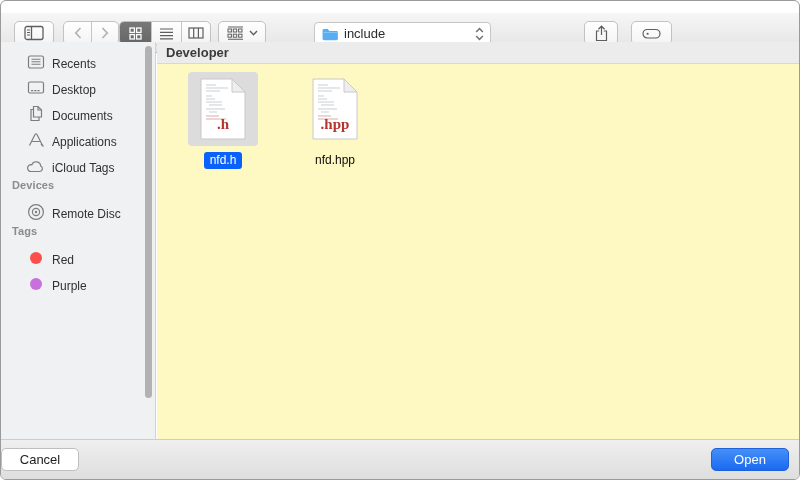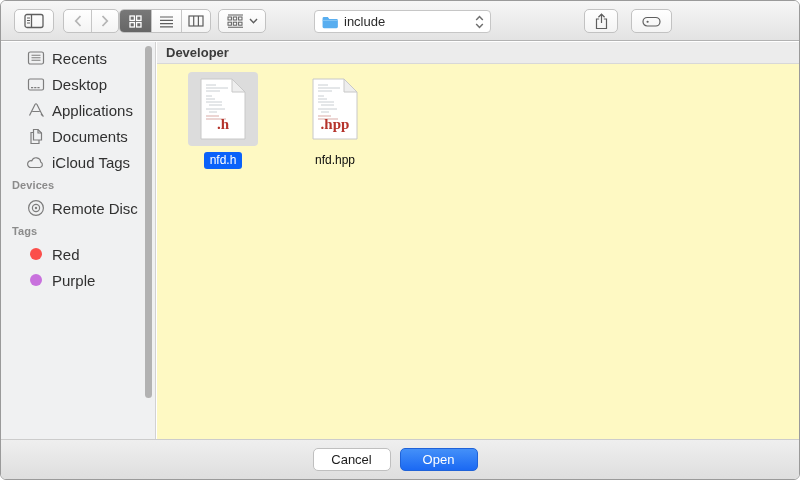--- a/index.html
+++ b/index.html
@@ -3,21 +3,21 @@
 <meta charset="utf-8">
 <style>
   * { margin:0; padding:0; box-sizing:border-box; }
   html,body { background:#ffffff; font-family:"Liberation Sans","DejaVu Sans",sans-serif; }
   .window {
     position:relative; width:800px; height:480px; background:#fff;
     border-radius:6px; overflow:hidden; border:1px solid #9a9a9a;
   }
   
   .toolbar {
-    position:absolute; top:0; left:0; right:0; height:40px;
+    position:absolute; top:12px; left:0; right:0; height:40px;
     background:linear-gradient(#f6f6f6,#e3e3e3);
     border-bottom:1px solid #b2b2b2;
   }
   .tbtn {
     position:absolute; top:8px; height:24px;
     background:linear-gradient(#ffffff,#f4f4f4);
     border:1px solid #c2c2c2; border-radius:5px;
     display:flex; align-items:center; justify-content:center;
   }
   .seg { display:flex; height:100%; align-items:center; justify-content:center; }
@@ -47,22 +47,22 @@
     position:absolute; top:41px; left:0; width:155px; bottom:40px;
     background:#f0f1f2; border-right:1px solid #d2d2d2; overflow:hidden;
   }
   .side-section { margin-top:0; }
   .side-section:first-child { margin-top:3px; }
   .side-header {
     font-size:11px; font-weight:700; color:#8b8b8b;
     padding:4px 10px 4px 11px; letter-spacing:.1px;
   }
   .side-item {
-    height:26px; display:flex; align-items:center; padding-left:25px;
-    font-size:15px; color:#313131; cursor:default;
+    height:26px; display:flex; align-items:flex-end; padding-left:25px;
+    font-size:12px; color:#313131; cursor:default;
   }
   .side-icon { width:19px; height:19px; margin-right:7px; display:flex; align-items:center; justify-content:center; flex:none; }
   .dot { width:12px; height:12px; border-radius:50%; display:block; }
   .sb-thumb {
     position:absolute; top:4px; right:3px; width:7px; height:352px;
     background:#b2b2b2; border-radius:4px;
   }
   
   .main { position:absolute; top:41px; left:156px; right:0; bottom:40px; background:#fef9c3; }
   .group-header {
@@ -83,21 +83,21 @@
     margin-top:6px; font-size:12px; color:#0b0b0b;
     padding:1px 6px 2px; border-radius:3px; max-width:90px;
     white-space:nowrap;
   }
   .file-cell.selected .file-label { background:#0a62fa; color:#fff; }
   
   .footer {
     position:absolute; left:0; right:0; bottom:0; height:40px;
     background:linear-gradient(#efefef,#dedede);
     border-top:1px solid #cccccc;
-    display:flex; align-items:center; justify-content:center;
+    display:flex; align-items:center; justify-content:space-between;
     gap:9px; padding-right:10px;
   }
   .btn {
     height:23px; min-width:78px; border-radius:5px; font-size:13px;
     display:flex; align-items:center; justify-content:center; padding:0 12px;
   }
   .btn-cancel { background:#ffffff; border:1px solid #bfbfbf; color:#1c1c1c; }
   .btn-open { background:linear-gradient(#4490f8,#1b69f3); border:1px solid #1f62d8; color:#ffffff; }
   svg { display:block; }
 </style>
@@ -248,38 +248,38 @@
                 <svg width="18" height="15" viewBox="0 0 18 15">
                   <rect x="1.5" y="2" width="15" height="11" rx="1.5" fill="none" stroke="#7d7d7d" stroke-width="1.2"></rect>
                   <path d="M4 10.6h2.2M7.2 10.6h2.2M10.4 10.6h2.2" stroke="#7d7d7d" stroke-width="1.4"></path>
                 </svg>
               </span>
     <span class="side-label">Desktop</span>
   </div>
 
   <div class="side-item">
     <span class="side-icon">
+                <svg width="16" height="17" viewBox="0 0 16 17">
+                  <path d="M5.5 1.5 H10 L13.5 5 V12 H5.5 Z" fill="none" stroke="#7d7d7d" stroke-width="1.2"></path>
+                  <path d="M10 1.5 V5 H13.5" fill="none" stroke="#7d7d7d" stroke-width="1.2"></path>
+                  <path d="M5.5 4.5 H3 V15.5 H11 V12" fill="none" stroke="#7d7d7d" stroke-width="1.2"></path>
+                </svg>
+              </span>
+    <span class="side-label">Documents</span>
+  </div>
+
+  <div class="side-item">
+    <span class="side-icon">
                 <svg width="18" height="16" viewBox="0 0 18 16">
                   <path d="M2.5 13.5 L8 2.5 Q9 1 10 2.5 L15.5 13.5" fill="none" stroke="#7d7d7d" stroke-width="1.2"></path>
                   <path d="M5.2 9.5 H12.8" stroke="#7d7d7d" stroke-width="1.2"></path>
                   <path d="M14 12 L16.5 14.5" stroke="#7d7d7d" stroke-width="1.2"></path>
                 </svg>
               </span>
     <span class="side-label">Applications</span>
-  </div>
-
-  <div class="side-item">
-    <span class="side-icon">
-                <svg width="16" height="17" viewBox="0 0 16 17">
-                  <path d="M5.5 1.5 H10 L13.5 5 V12 H5.5 Z" fill="none" stroke="#7d7d7d" stroke-width="1.2"></path>
-                  <path d="M10 1.5 V5 H13.5" fill="none" stroke="#7d7d7d" stroke-width="1.2"></path>
-                  <path d="M5.5 4.5 H3 V15.5 H11 V12" fill="none" stroke="#7d7d7d" stroke-width="1.2"></path>
-                </svg>
-              </span>
-    <span class="side-label">Documents</span>
   </div>
 
 
   <div class="side-item">
     <span class="side-icon">
                 <svg width="19" height="14" viewBox="0 0 19 14">
                   <path d="M5.2 12.5 a3.4 3.4 0 1 1 .6-6.7 a4.6 4.6 0 0 1 8.9 1.2 a2.9 2.9 0 0 1 -.8 5.5 z" fill="none" stroke="#7d7d7d" stroke-width="1.2"></path>
                 </svg>
               </span>
     <span class="side-label">iCloud Tags</span>

